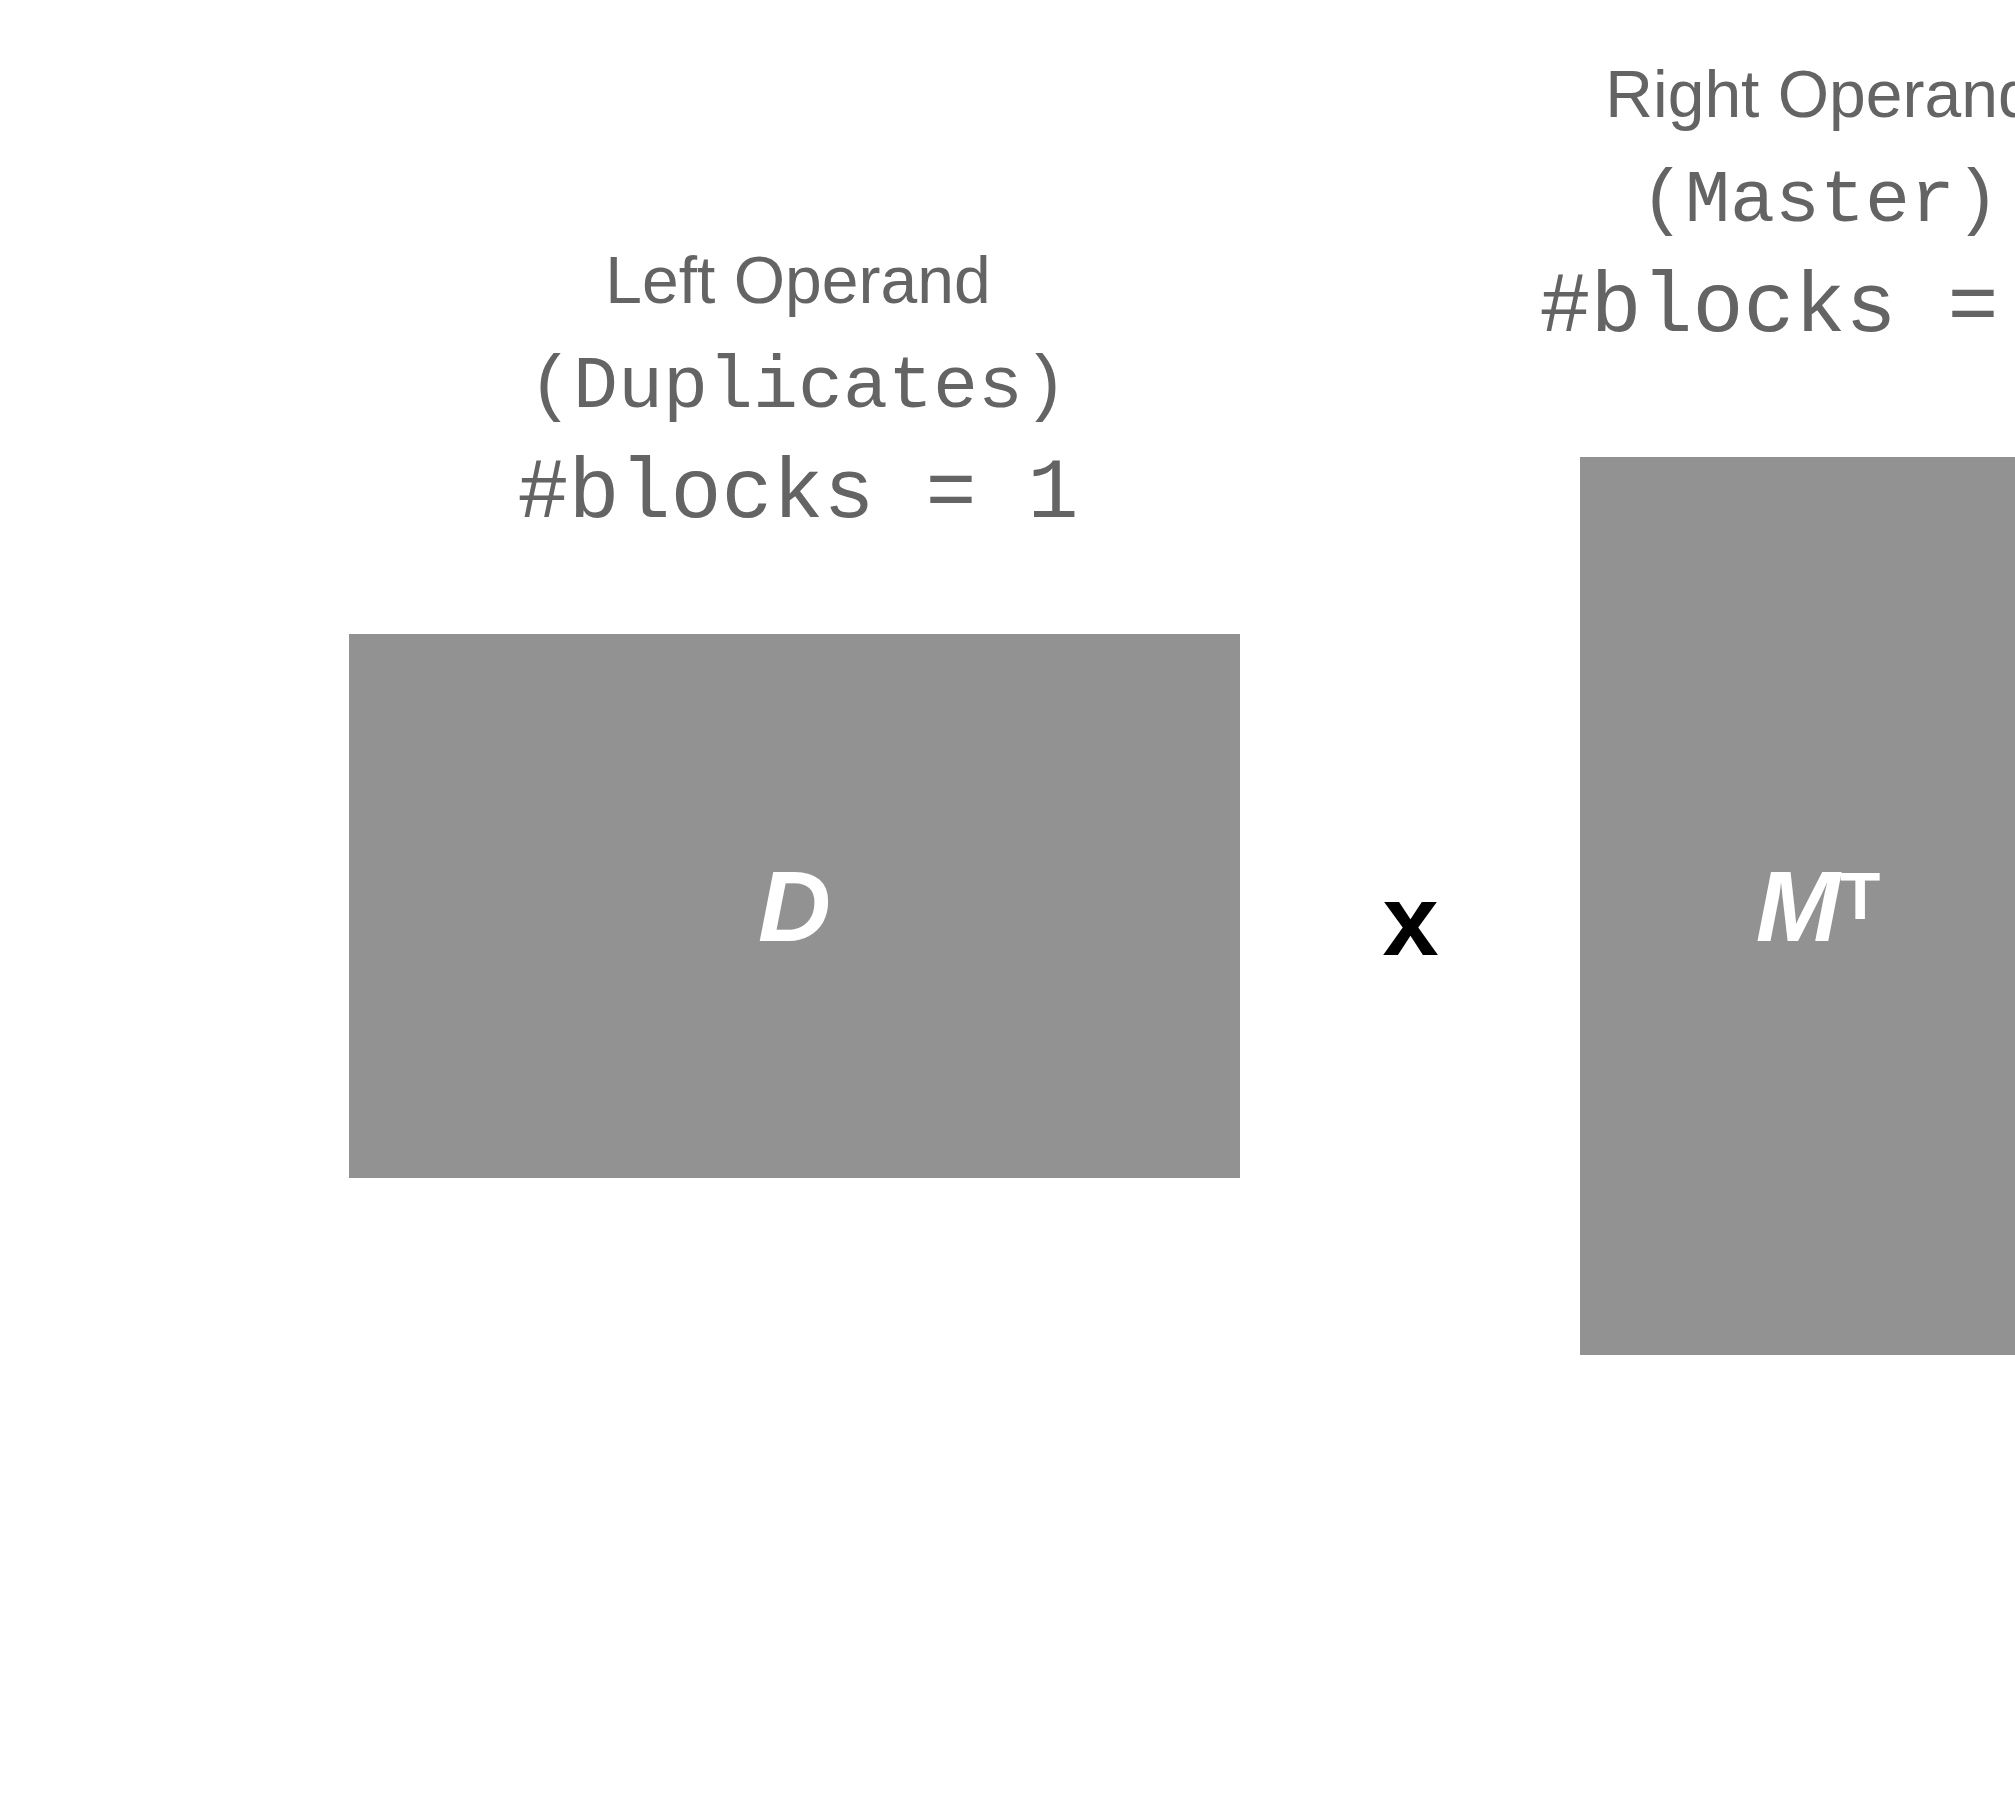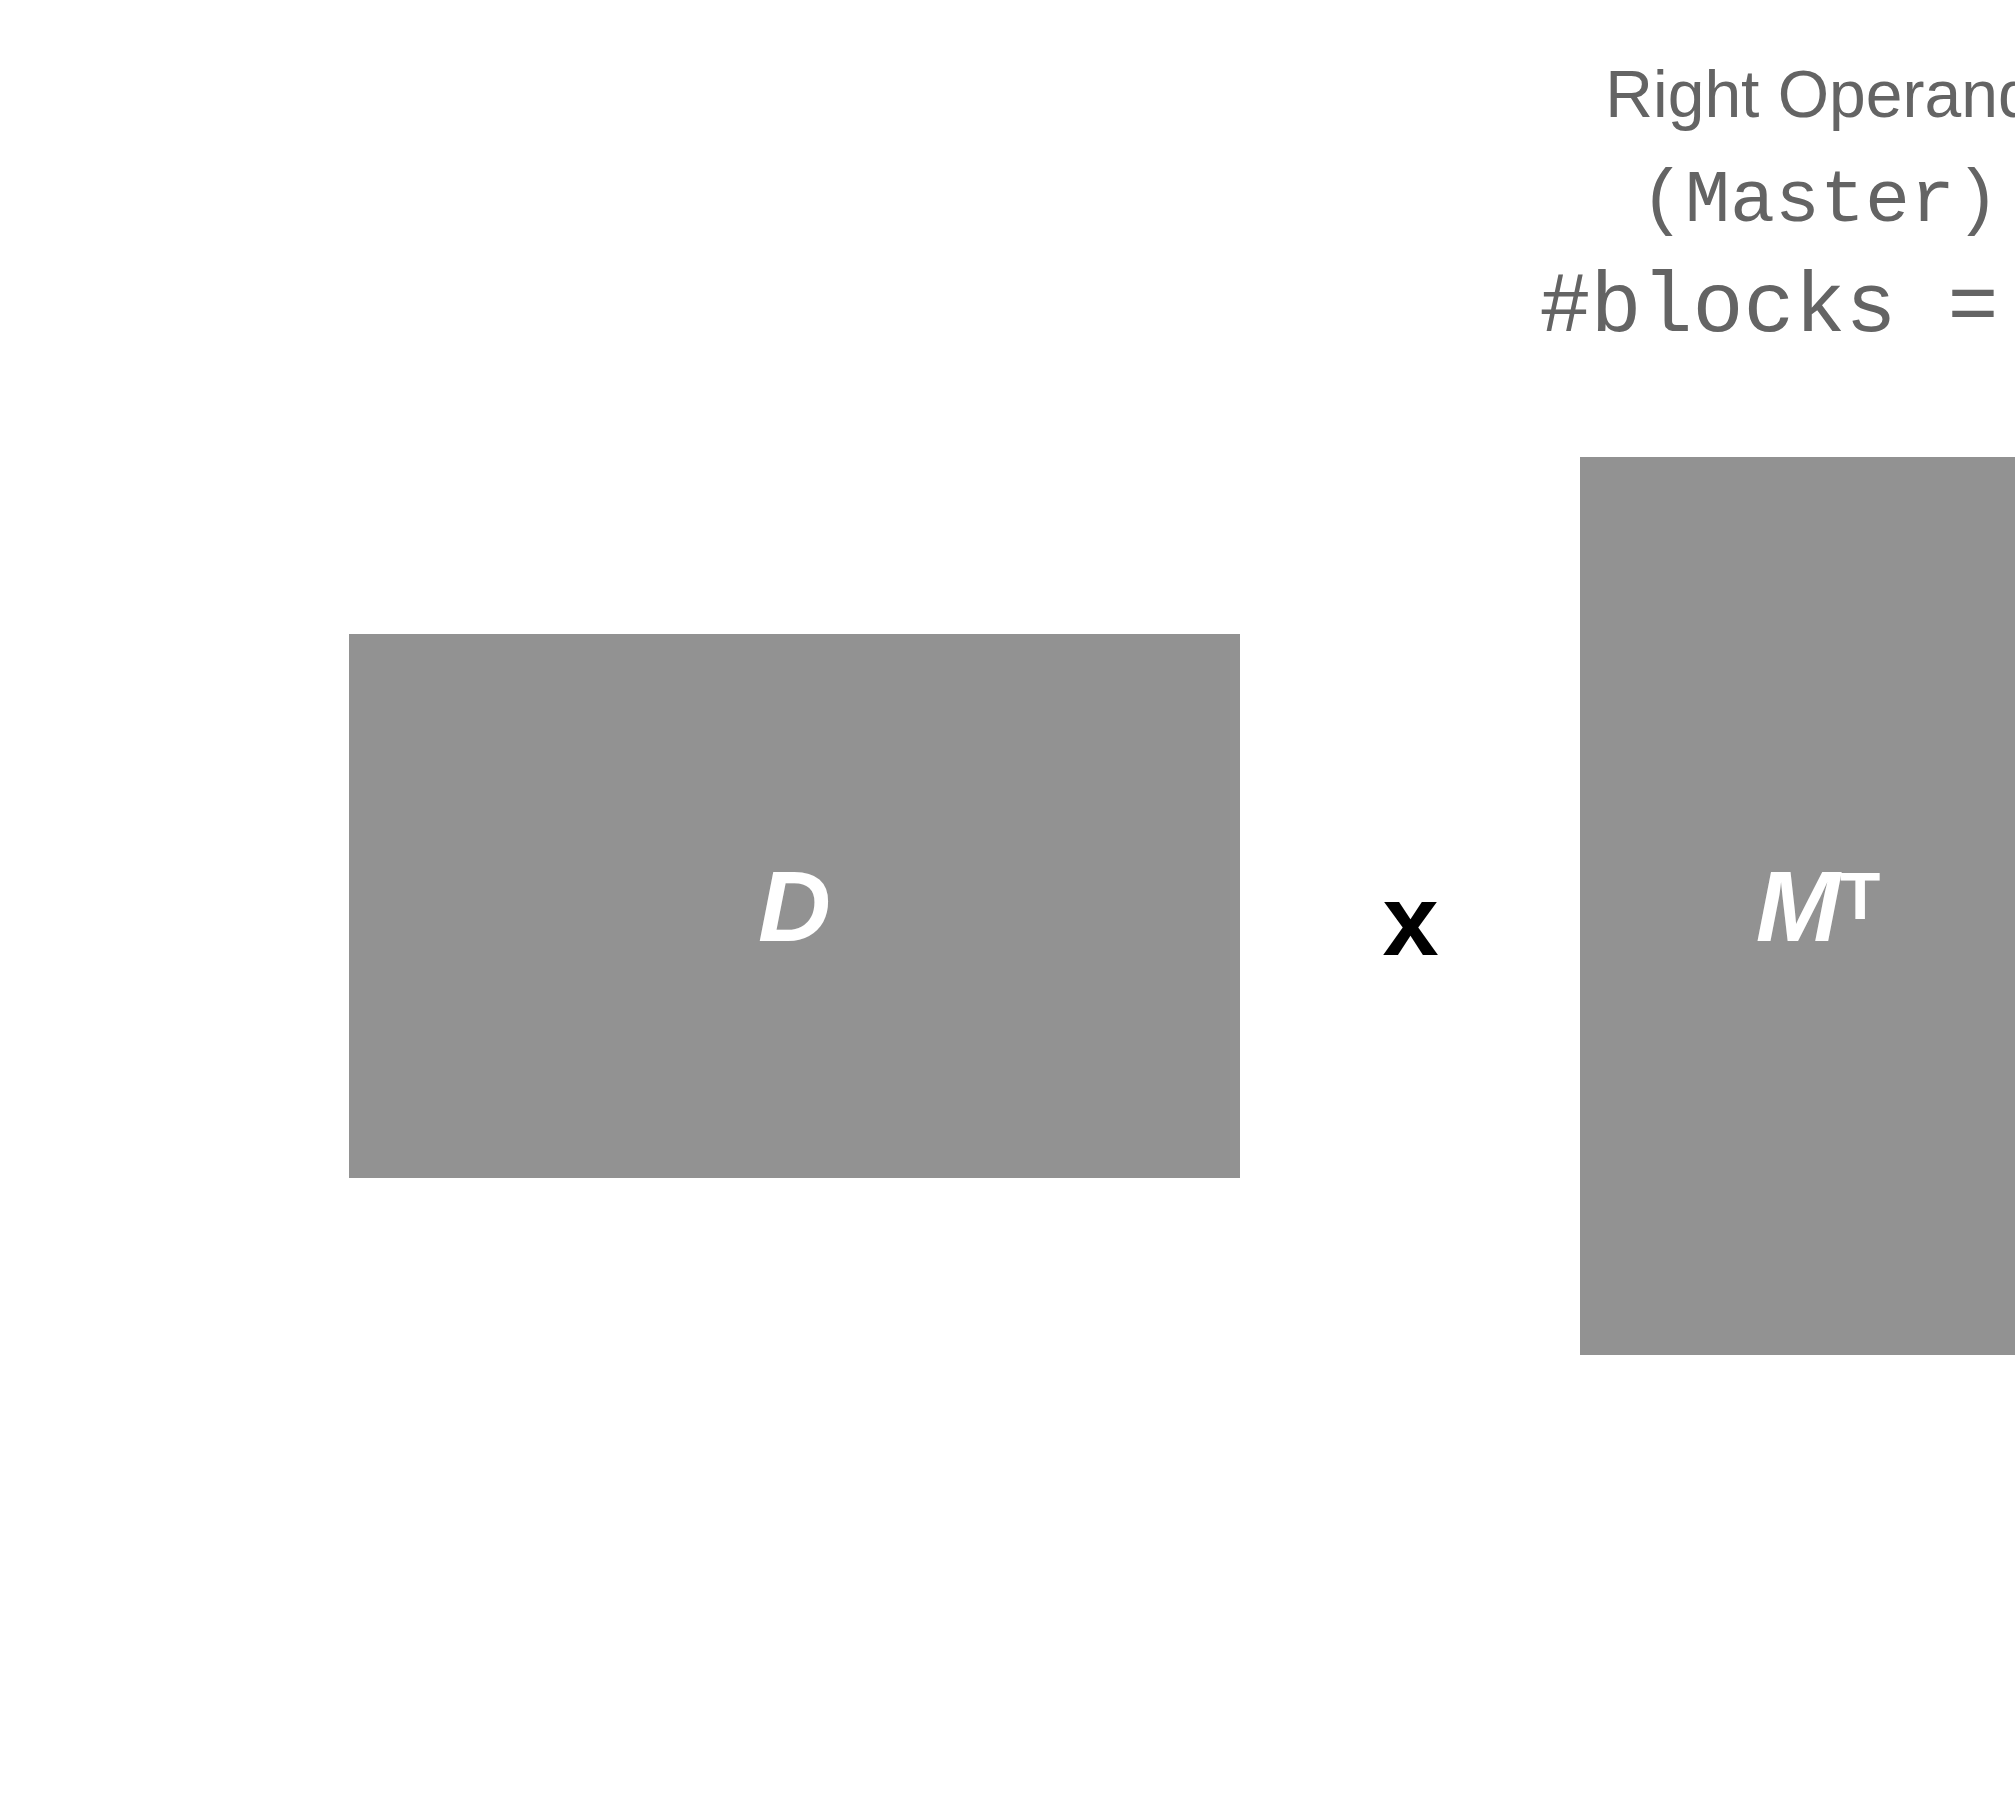--- a/index.html
+++ b/index.html
@@ -69,20 +69,25 @@
     font: 700 101px "Liberation Sans", sans-serif;
     color: var(--operator);
   }
   .op-multiply { left: 1330px; top: 840px; }
 </style>
 </head>
 <body>
 
 <div class="stage">
 
+  <div class="col-title title-left">
+    <div class="line-sans">Left Operand</div>
+    <div class="line-mono">(Duplicates)</div>
+    <div class="line-mono-blocks">#blocks = 1</div>
+  </div>
 
   <div class="col-title title-middle">
     <div class="line-sans">Right Operand</div>
     <div class="line-mono">(Master)</div>
     <div class="line-mono-blocks">#blocks = 1</div>
   </div>
 
   <div class="matrix matrix-d">
     <span class="matrix-label"><span>D</span><span class="sup"></span></span>
   </div>

